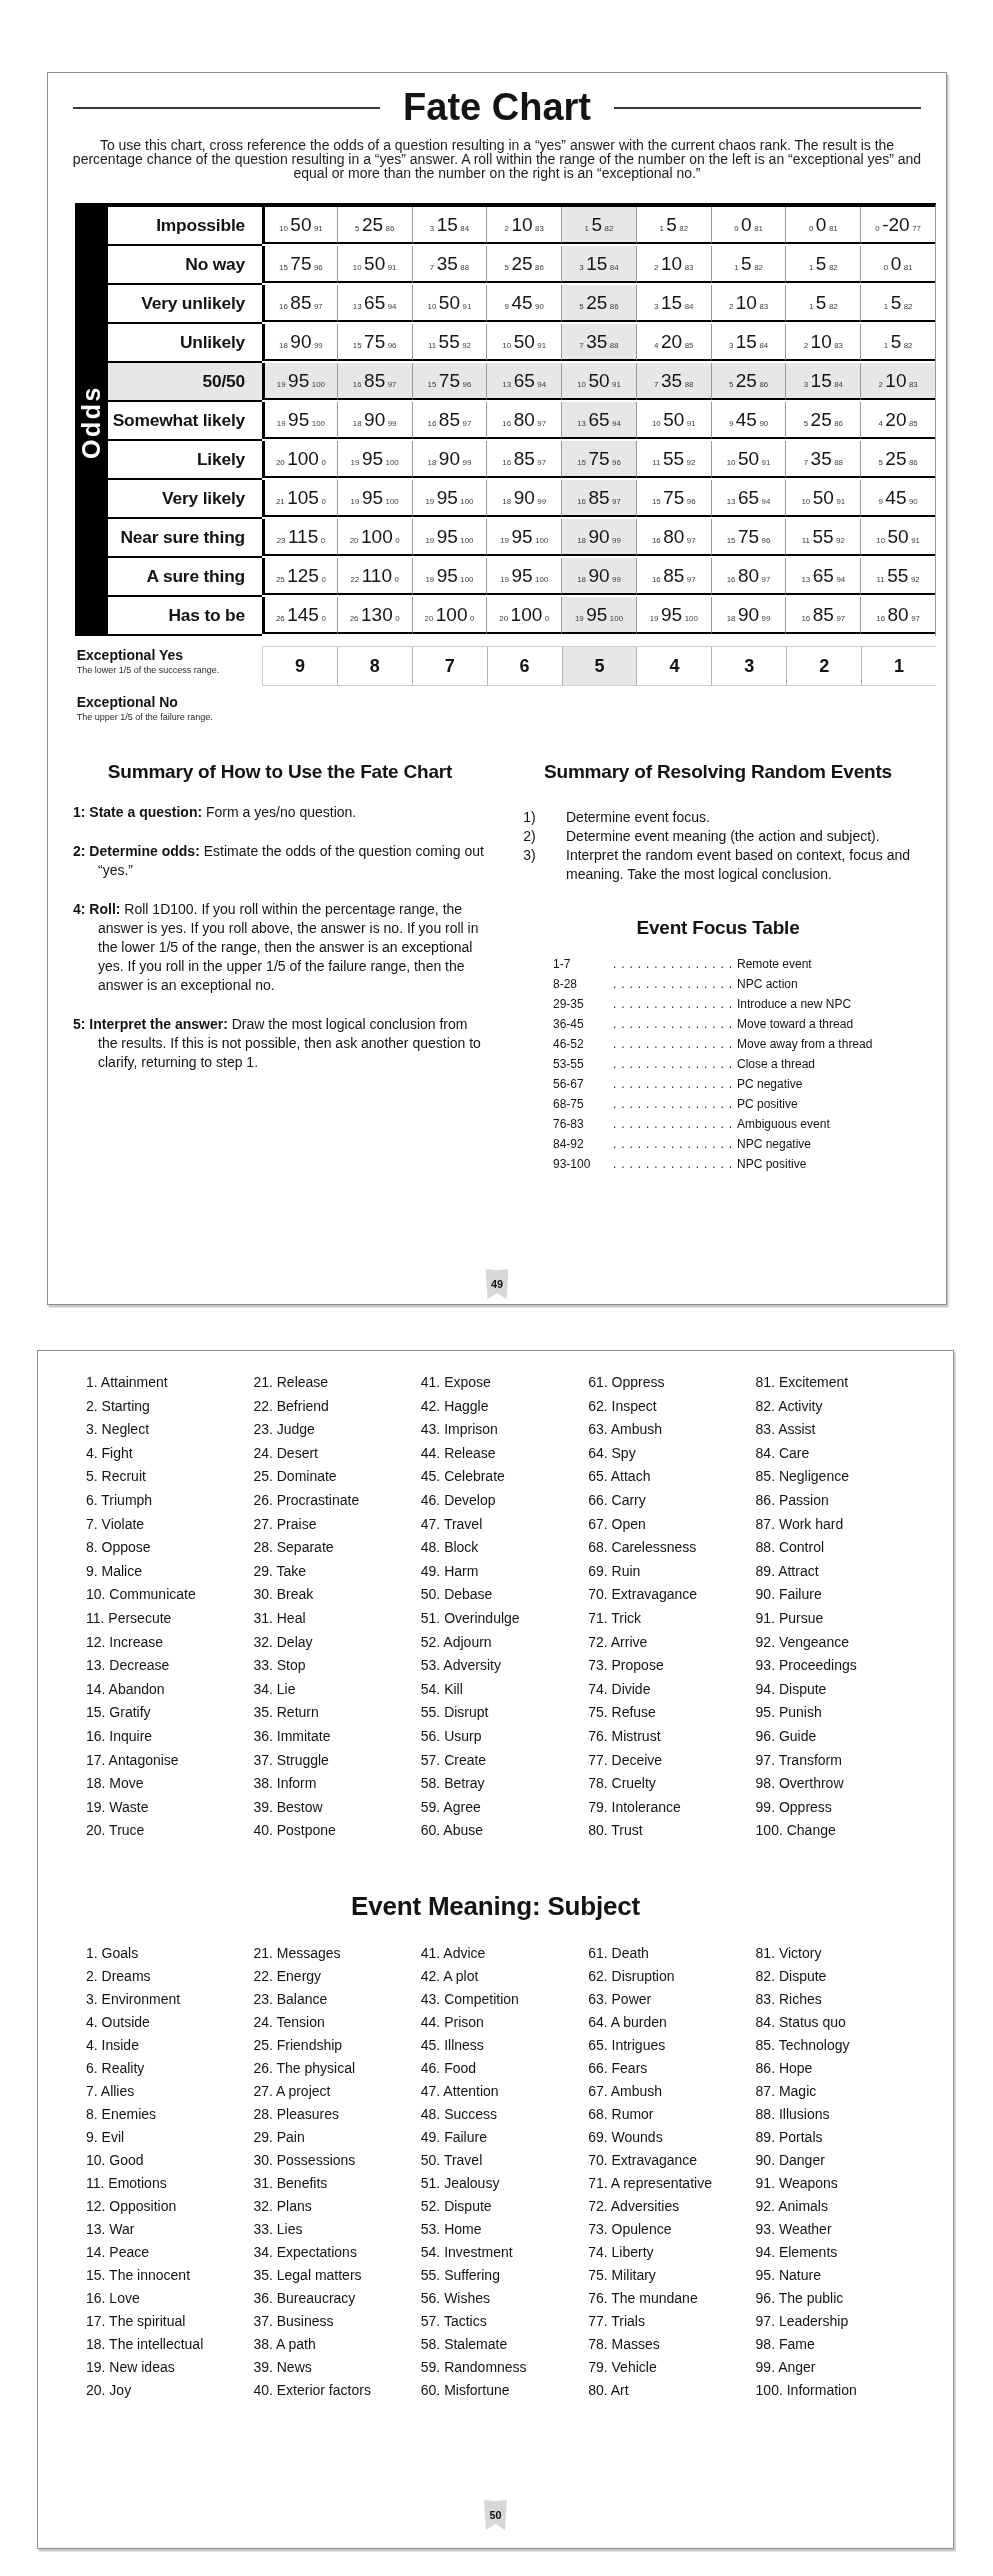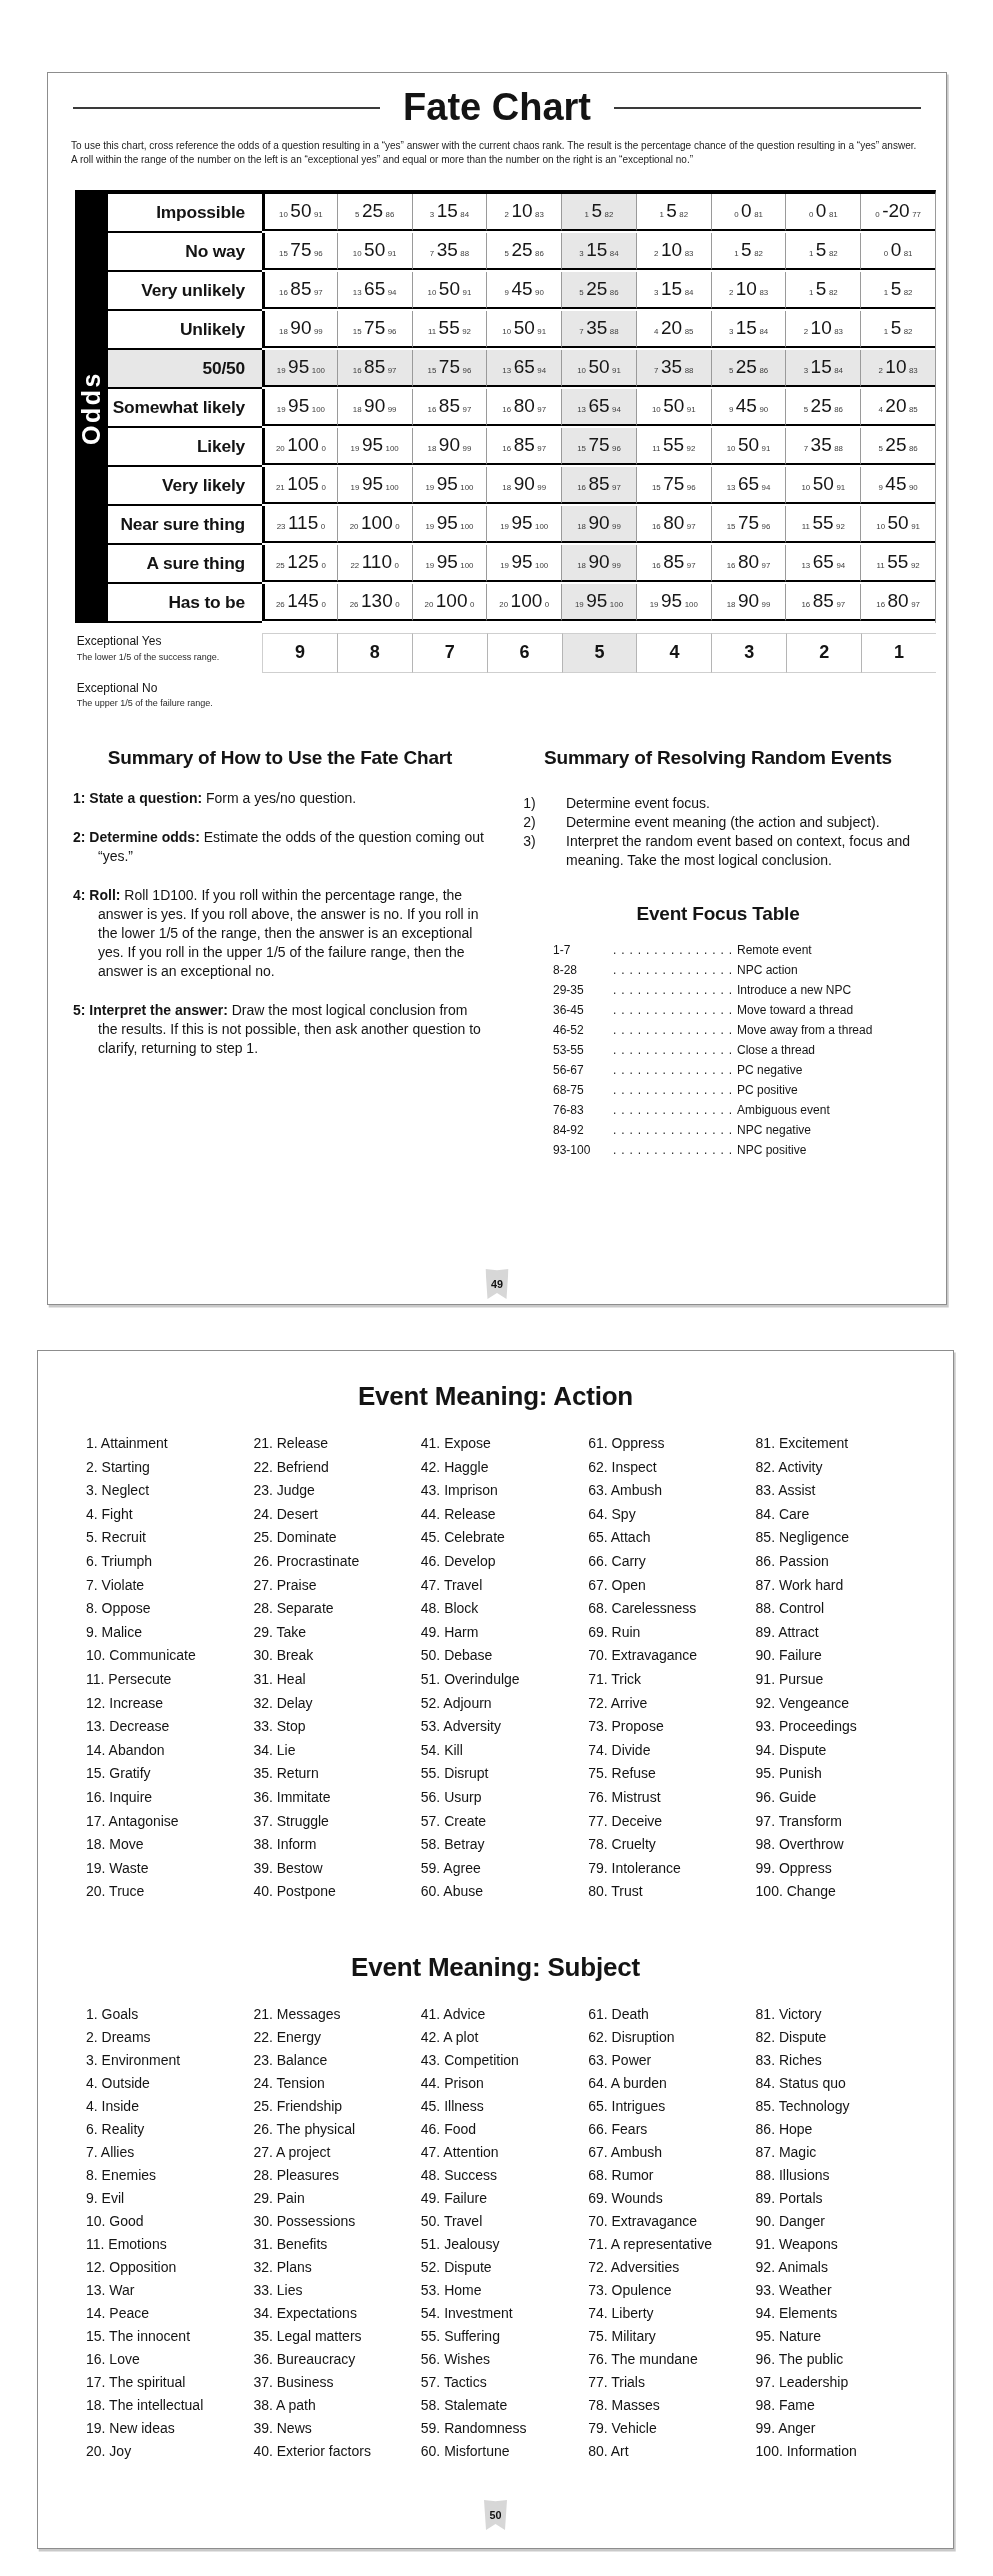--- a/index.html
+++ b/index.html
@@ -7,21 +7,21 @@
           font-family:"Liberation Sans",sans-serif;color:#141414;overflow:hidden;}
   .page{position:absolute;background:#fff;border:0.8px solid #8d8d8d;
         box-shadow:1.7px 2.5px 0 #c9c9c9;box-sizing:border-box;}
   .page1{left:47px;top:72px;width:900px;height:1233px;}
   .page2{left:37px;top:1350px;width:917px;height:1199px;}
 
   
   .title-row{display:flex;align-items:center;margin:13.3px 25px 0 25px;}
   .title-rule{flex:1;height:1.7px;background:#3a3a3a;}
   .main-title{font-size:38px;font-weight:bold;margin:0 23px;letter-spacing:0px;white-space:nowrap;}
-  .intro{font-size:10px;line-height:13.7px;margin:10px 23px 0 23px;color:#1c1c1c;}
+  .intro{font-size:14px;line-height:13.7px;text-align:center;margin:10px 23px 0 23px;color:#1c1c1c;}
 
   
   .fate-grid{display:grid;grid-template-columns:33px 154px repeat(9,1fr);
              margin:23px 10px 0 27px;border-top:4.1px solid #000;border-right:0.8px solid #9a9a9a;}
   .odds-sidebar{grid-column:1;grid-row:1 / span 11;background:#000;display:flex;
                 align-items:center;justify-content:center;}
   .odds-text{color:#fff;font-weight:bold;font-size:25px;letter-spacing:2.5px;
              writing-mode:vertical-rl;transform:rotate(180deg);}
   .odds-cell{display:flex;align-items:center;justify-content:flex-end;padding-right:17px;
              font-weight:bold;font-size:17.4px;border-bottom:2.5px solid #000;height:37px;
@@ -37,21 +37,21 @@
   
   .legend-grid{display:grid;grid-template-columns:187px repeat(9,1fr);
                margin:10px 10px 0 27px;}
   .chaos-numbers{display:contents;}
   .chaos-num{display:flex;align-items:center;justify-content:center;font-weight:bold;
              font-size:18px;height:38px;border-left:0.8px solid #b5b5b5;border-top:0.8px solid #cfcfcf;
              border-bottom:0.8px solid #cfcfcf;background:#fff;}
   .chaos-num.nfirst{border-left:0.8px solid #cfcfcf;}
   .leg-label{padding:1.7px 8.3px 0 1.7px;}
   .leg-label.no{padding-top:8.3px;}
-  .leg-bold{font-weight:normal;font-size:12px;line-height:15.7px;}
+  .leg-bold{font-weight:bold;font-size:14px;line-height:15.7px;}
   .leg-desc{font-size:9px;line-height:10.8px;color:#2a2a2a;margin-top:1.7px;}
   .chaos-bar{grid-column:2 / span 9;background:#000;color:#fff;display:flex;
              align-items:center;justify-content:center;font-weight:bold;font-size:22.4px;
              height:43px;letter-spacing:0.8px;}
 
   
   .cols{display:flex;margin:38px 25px 0 25px;gap:28px;}
   .col-l{width:414px;}
   .col-r{flex:1;}
   .col-heading{font-size:19px;font-weight:bold;text-align:center;margin:0;letter-spacing:-0.2px;}
@@ -711,21 +711,20 @@
       </div>
     </div>
 
     <div class="page-num">
       <span class="ribbon"></span>
       <span class="pn-text">49</span>
     </div>
   </div>
 
   <div class="page page2">
-    <h2 class="meaning-title">Event Meaning: Action</h2>
     <div class="meaning-grid action-grid">
         <div class="mcol">
           <div class="mitem">1. Attainment</div>
           <div class="mitem">2. Starting</div>
           <div class="mitem">3. Neglect</div>
           <div class="mitem">4. Fight</div>
           <div class="mitem">5. Recruit</div>
           <div class="mitem">6. Triumph</div>
           <div class="mitem">7. Violate</div>
           <div class="mitem">8. Oppose</div>

